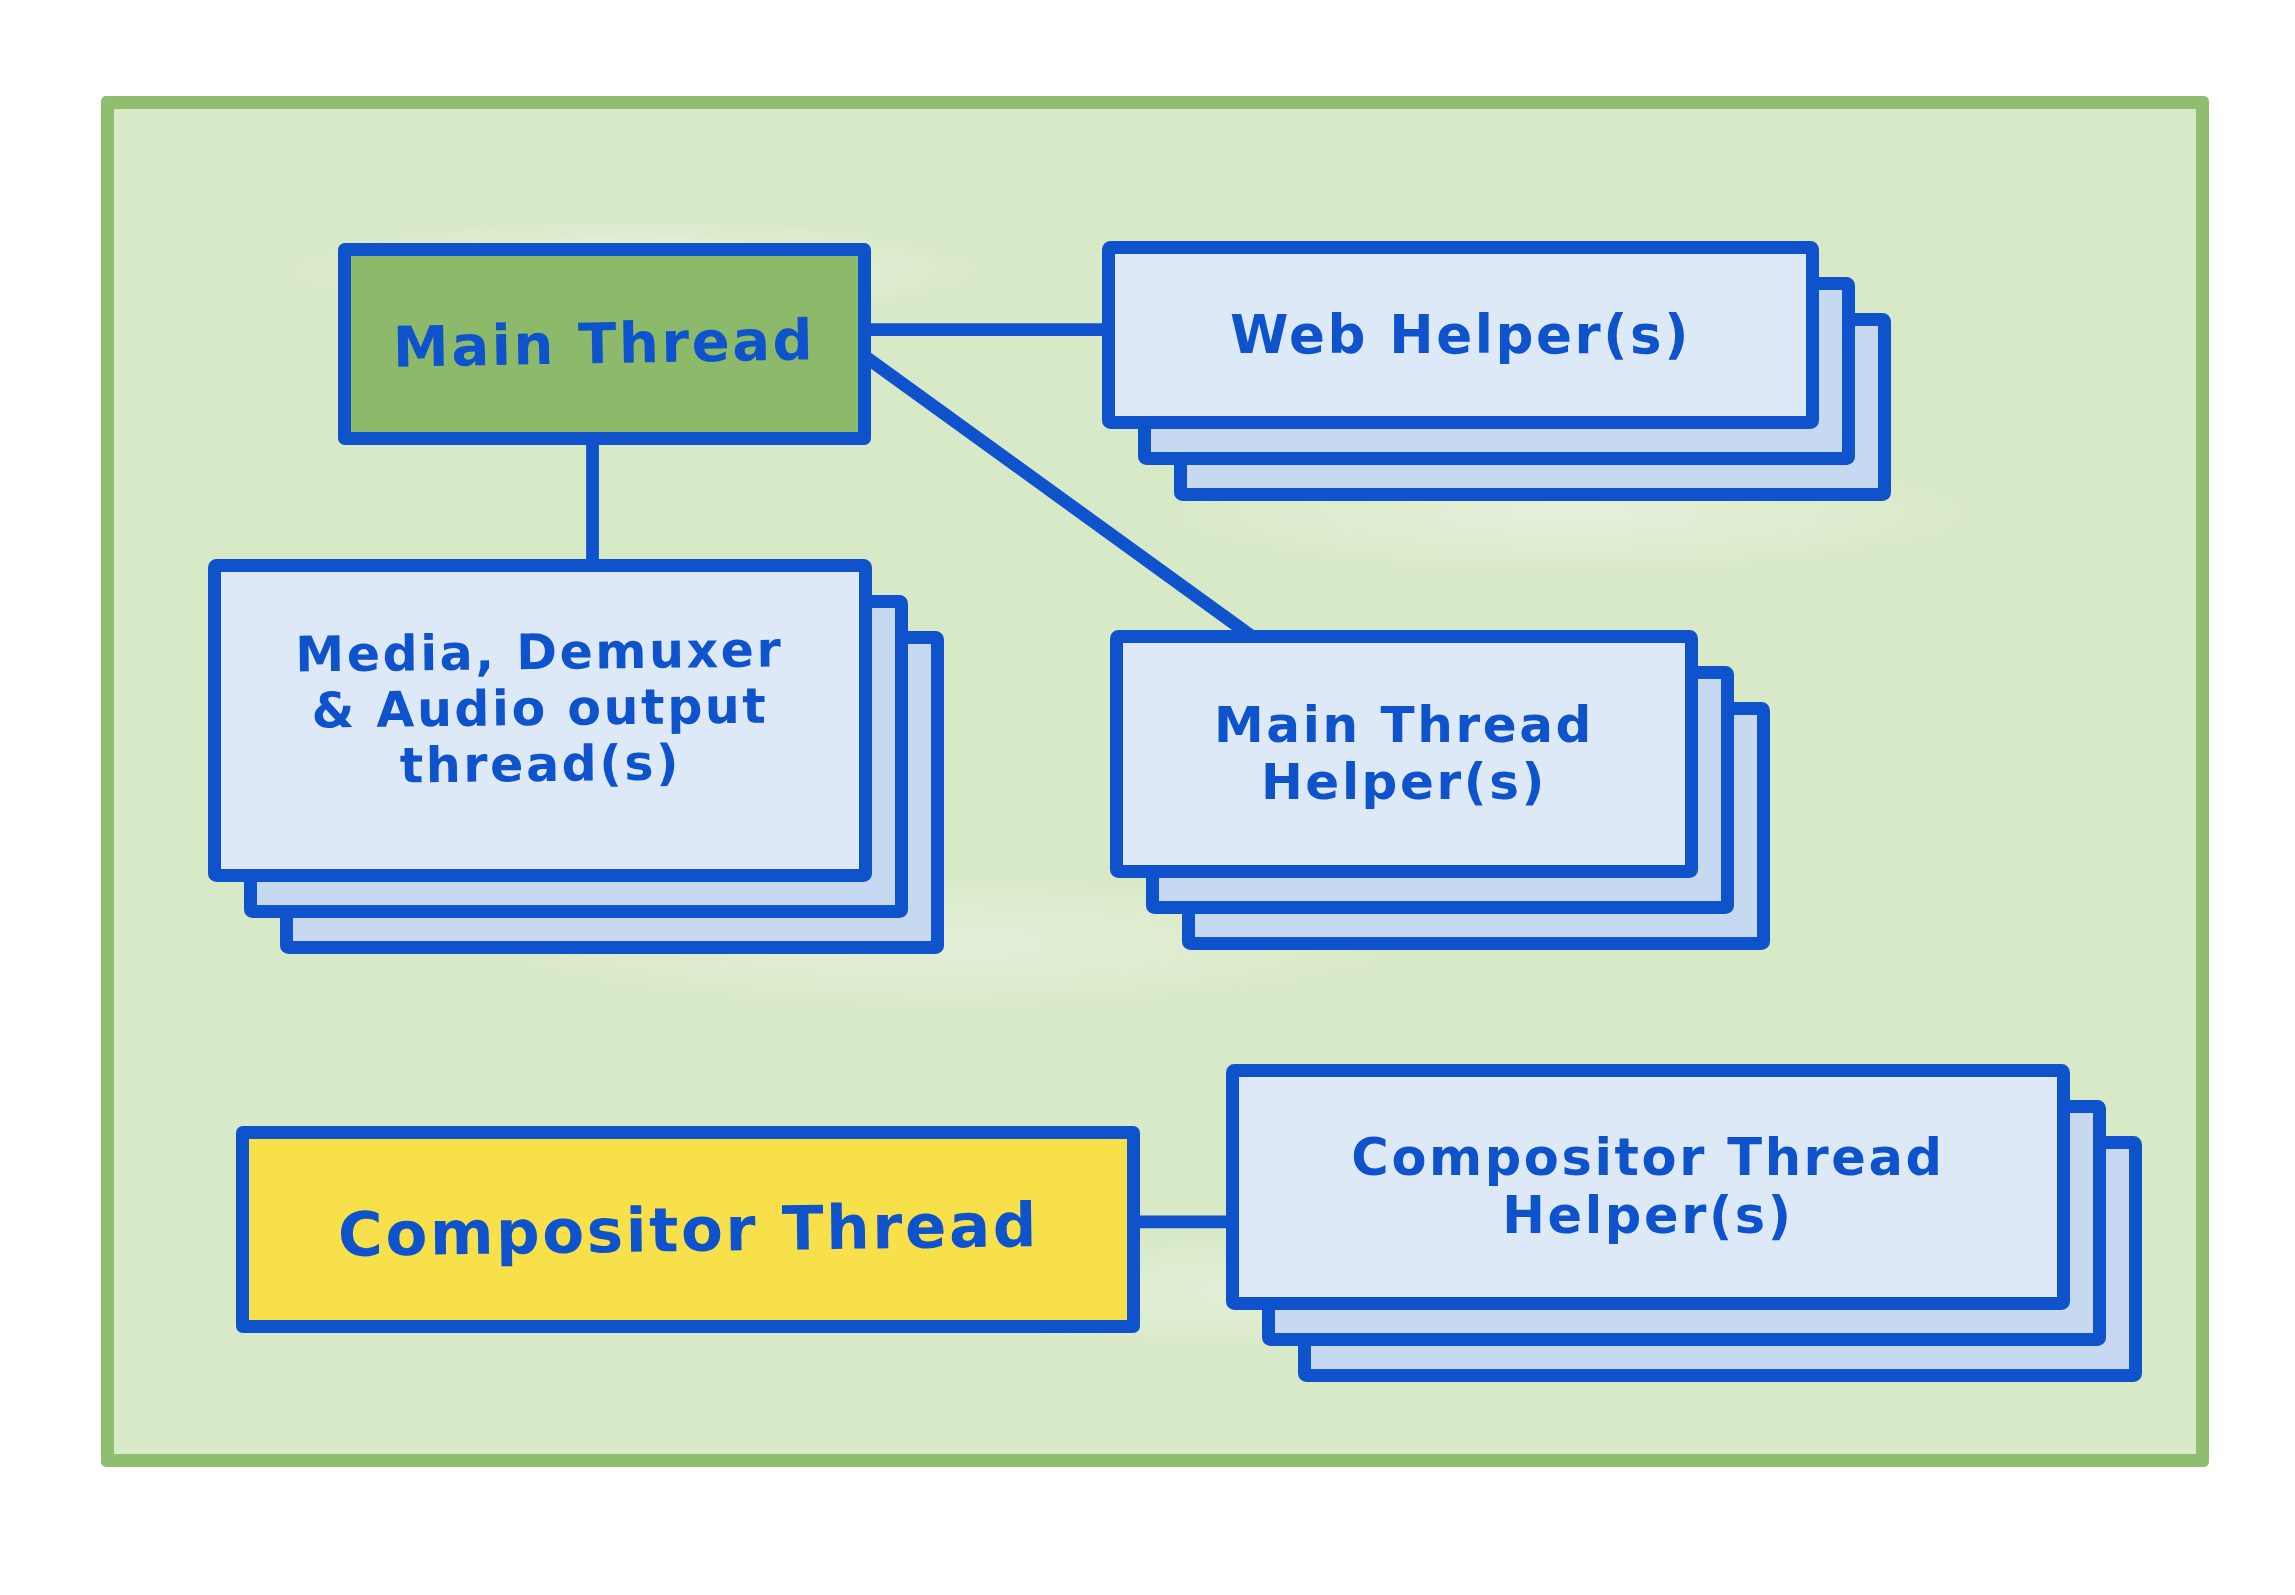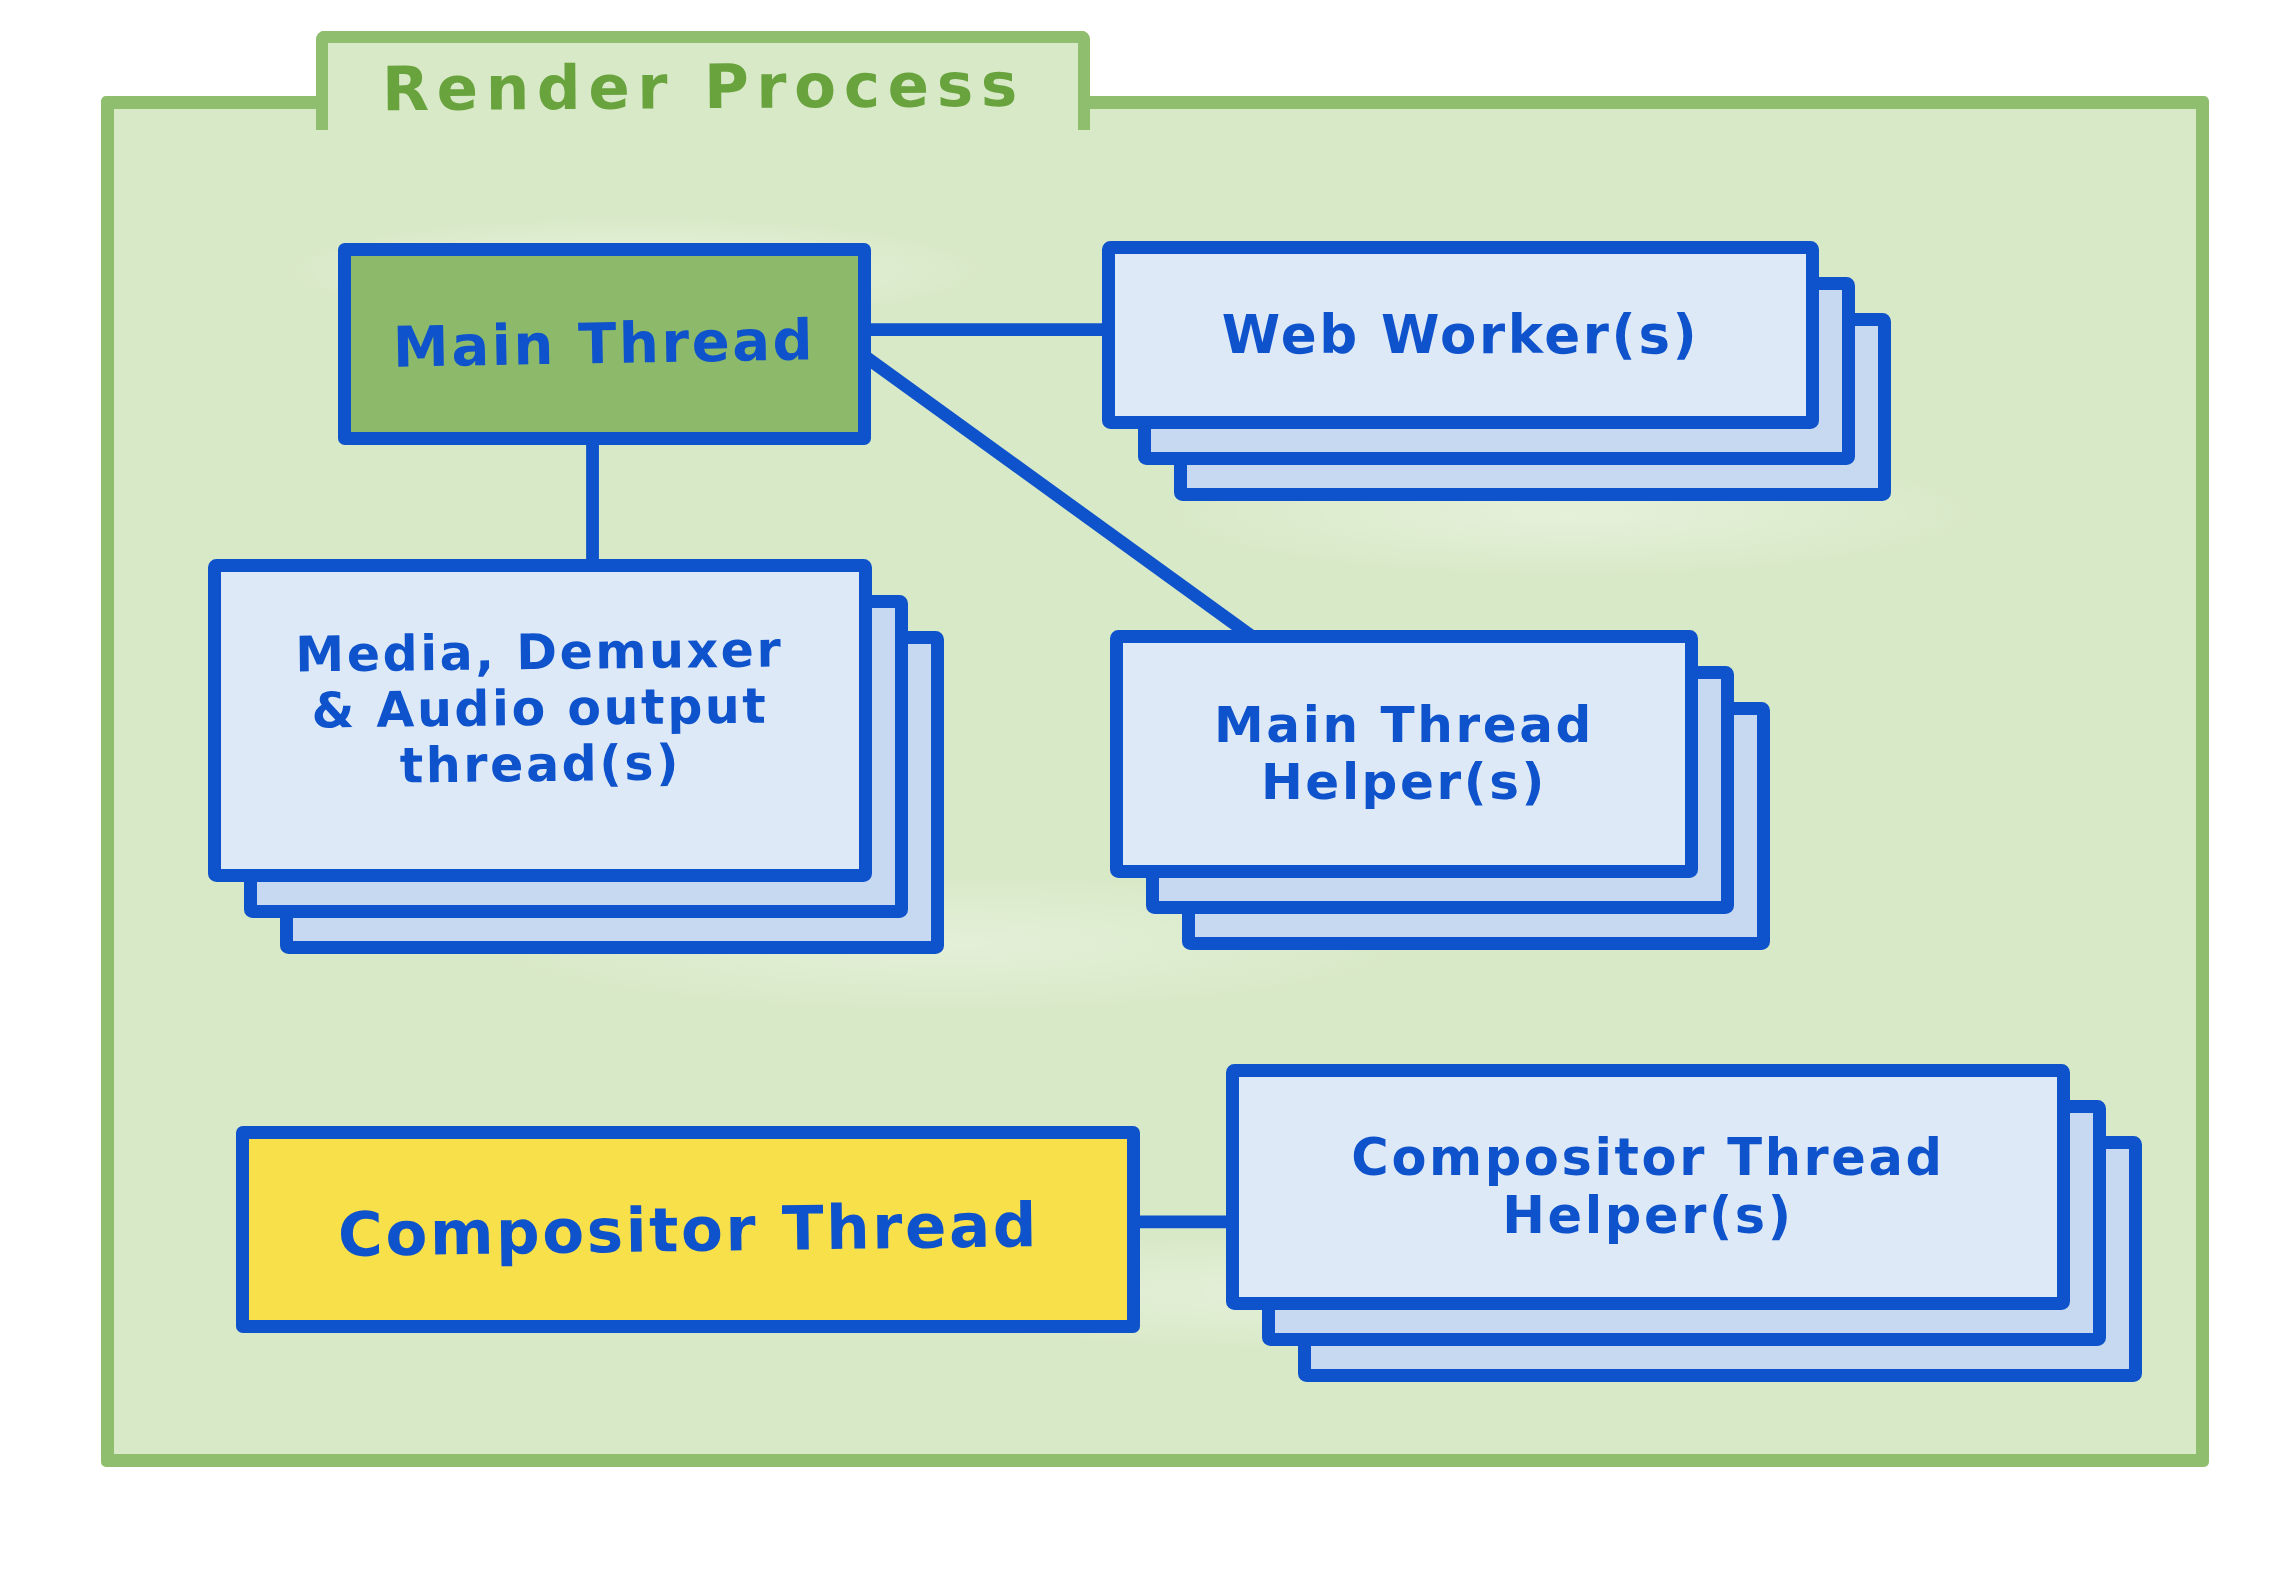--- a/index.html
+++ b/index.html
@@ -63,23 +63,20 @@
     color:var(--ink-blue);font-weight:bold;text-align:center;
     line-height:1.14;letter-spacing:2.6px;white-space:nowrap;
   }
 </style>
 </head>
 <body>
 
 <div class="canvas">
 
   <div class="container"></div>
-  <div class="tab">
-    <span class="title">Render Process</span>
-  </div>
 
   <svg class="edges" width="2295" height="1595" viewBox="0 0 2688 1868">
     <line class="edge" x1="1010" y1="386" x2="1298" y2="386"></line>
     <line class="edge" x1="694" y1="512" x2="694" y2="668"></line>
     <line class="edge" x1="1014" y1="418" x2="1470" y2="748"></line>
     <line class="edge" x1="1326" y1="1431" x2="1450" y2="1431"></line>
   </svg>
 
   <div class="node" style="left:338px;top:243px;">
     <div class="solidbox" style="width:533px;height:202px;background:var(--main-thread-fill);">
@@ -87,21 +84,21 @@
         <span>Main Thread</span>
       </div>
     </div>
   </div>
 
   <div class="node stack" style="left:1102px;top:241px;--w:717px;--h:188px;">
     <div class="card back2"></div>
     <div class="card back1"></div>
     <div class="card front">
       <div class="label" style="font-size:53px;">
-        <span>Web Worker(s)</span>
+        <span>Web Helper(s)</span>
       </div>
     </div>
   </div>
 
   <div class="node stack" style="left:208px;top:559px;--w:664px;--h:323px;">
     <div class="card back2"></div>
     <div class="card back1"></div>
     <div class="card front" style="padding-bottom:23px;">
       <div class="label" style="font-size:49px;transform:rotate(-0.6deg);">
         <div><span>Media, Demuxer</span></div>

